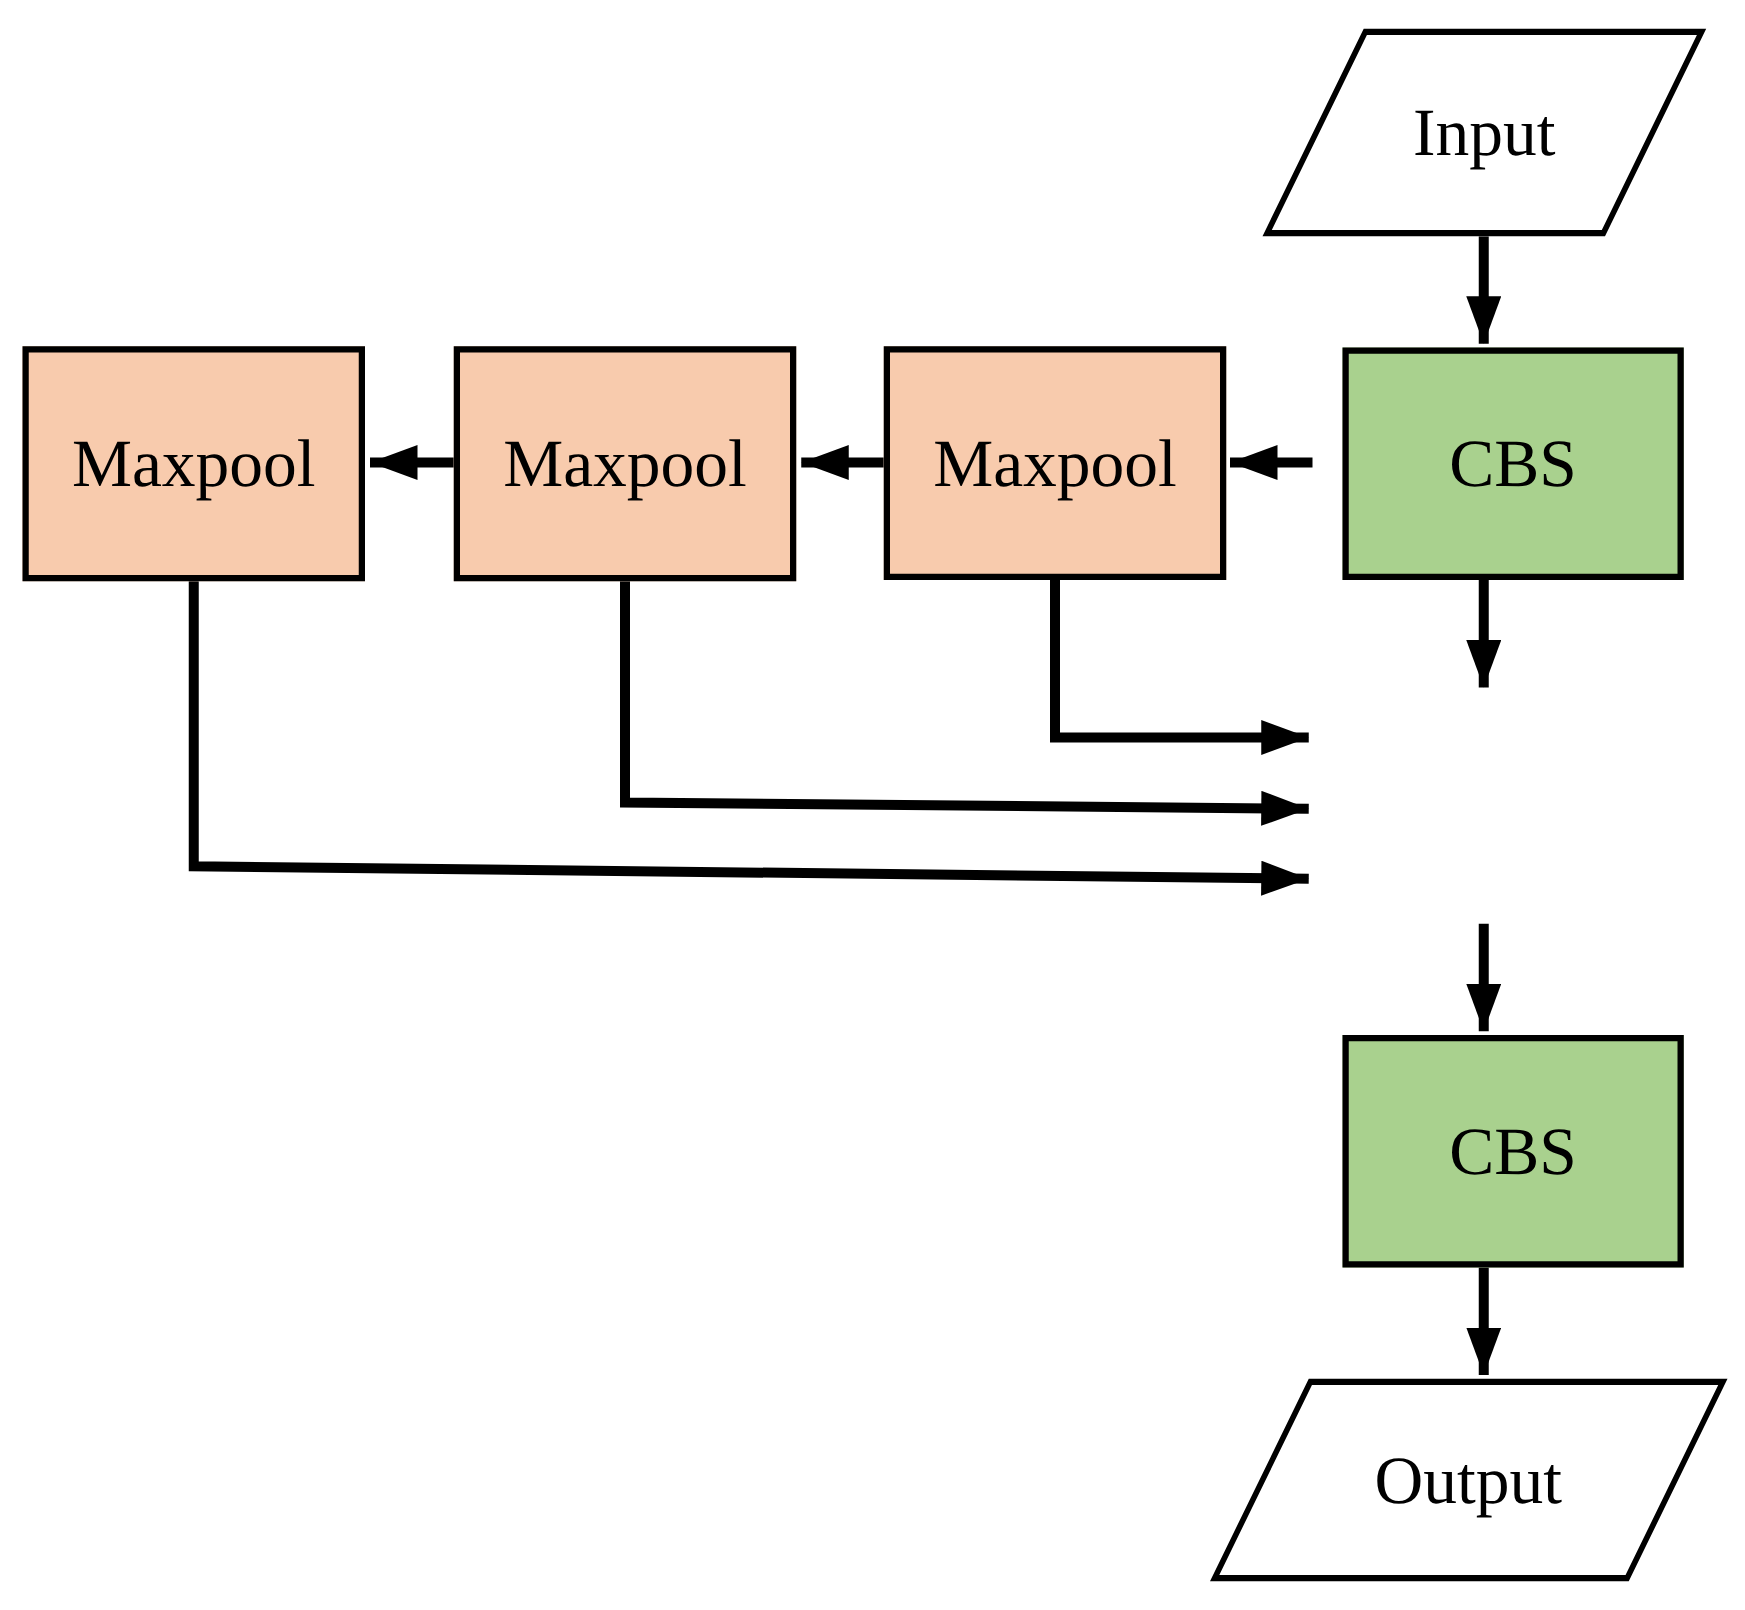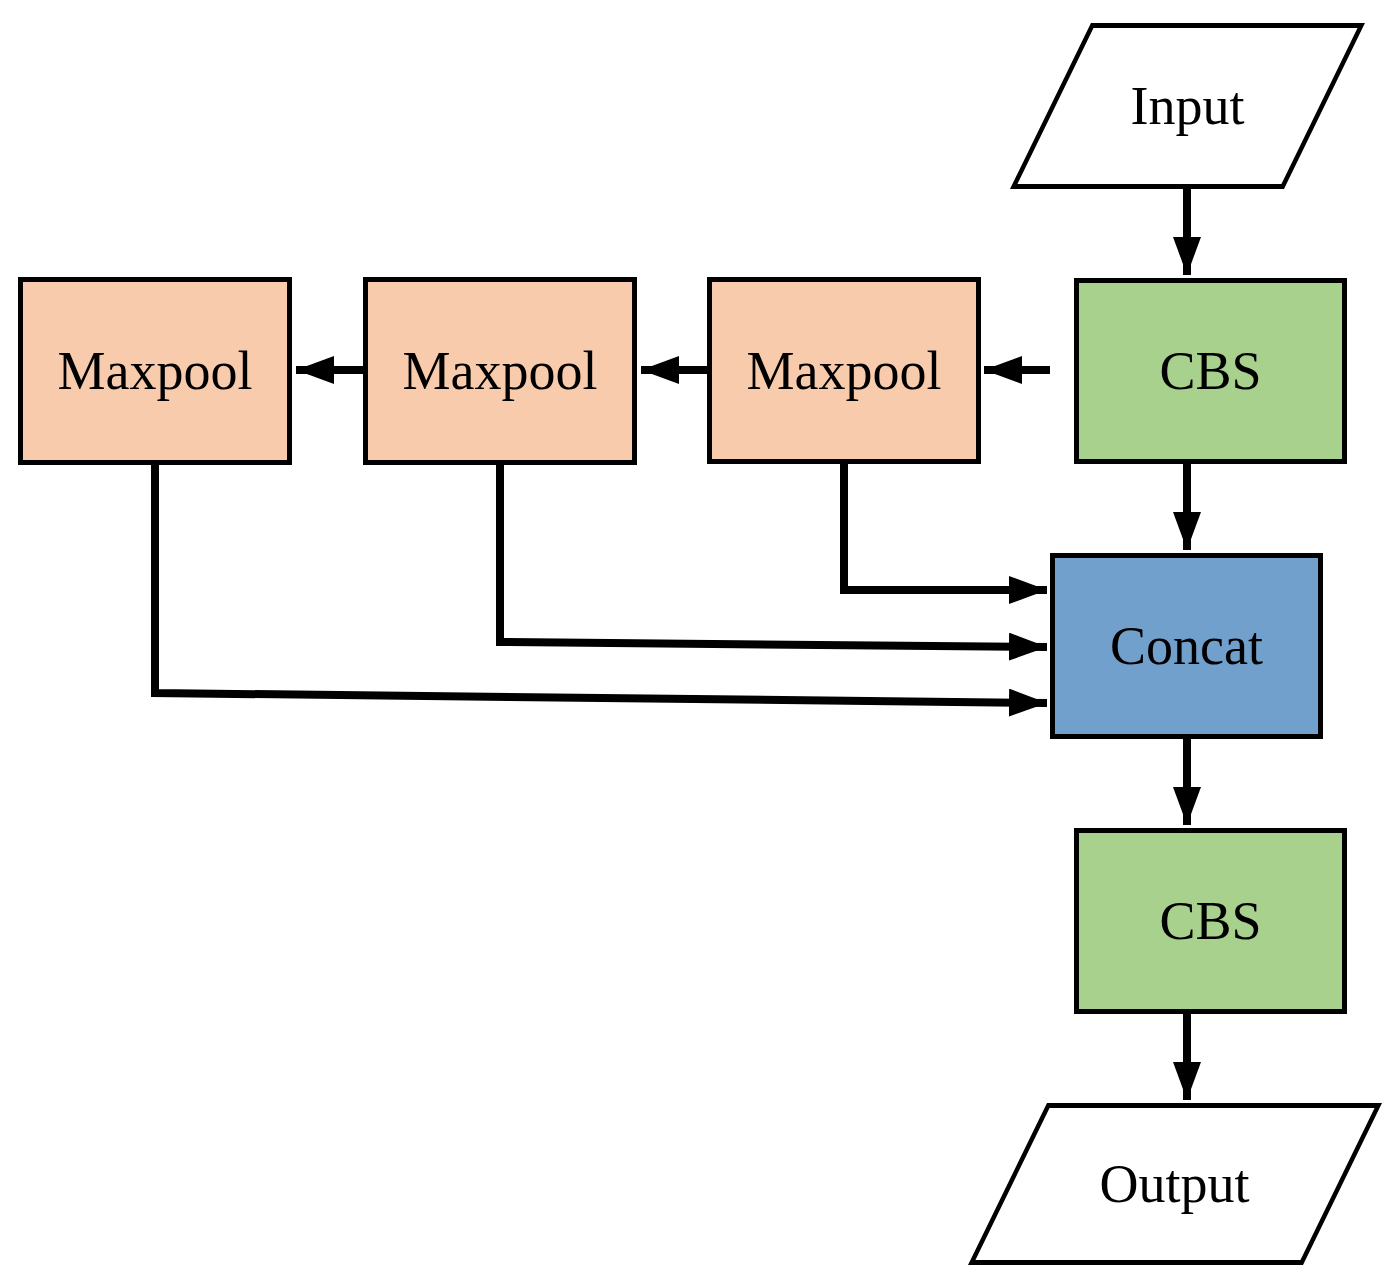--- a/index.html
+++ b/index.html
@@ -100,23 +100,20 @@
   </div>
 
   <div id="n-maxpool-2" class="node rect-orange">
     <span class="label">Maxpool</span>
   </div>
 
   <div id="n-maxpool-1" class="node rect-orange">
     <span class="label">Maxpool</span>
   </div>
 
-  <div id="n-concat" class="node rect-blue">
-    <span class="label">Concat</span>
-  </div>
 
   <div id="n-cbs-bottom" class="node rect-green">
     <span class="label">CBS</span>
   </div>
 
   <div id="n-output" class="node para">
     <span class="label">Output</span>
   </div>
 
 </div>

